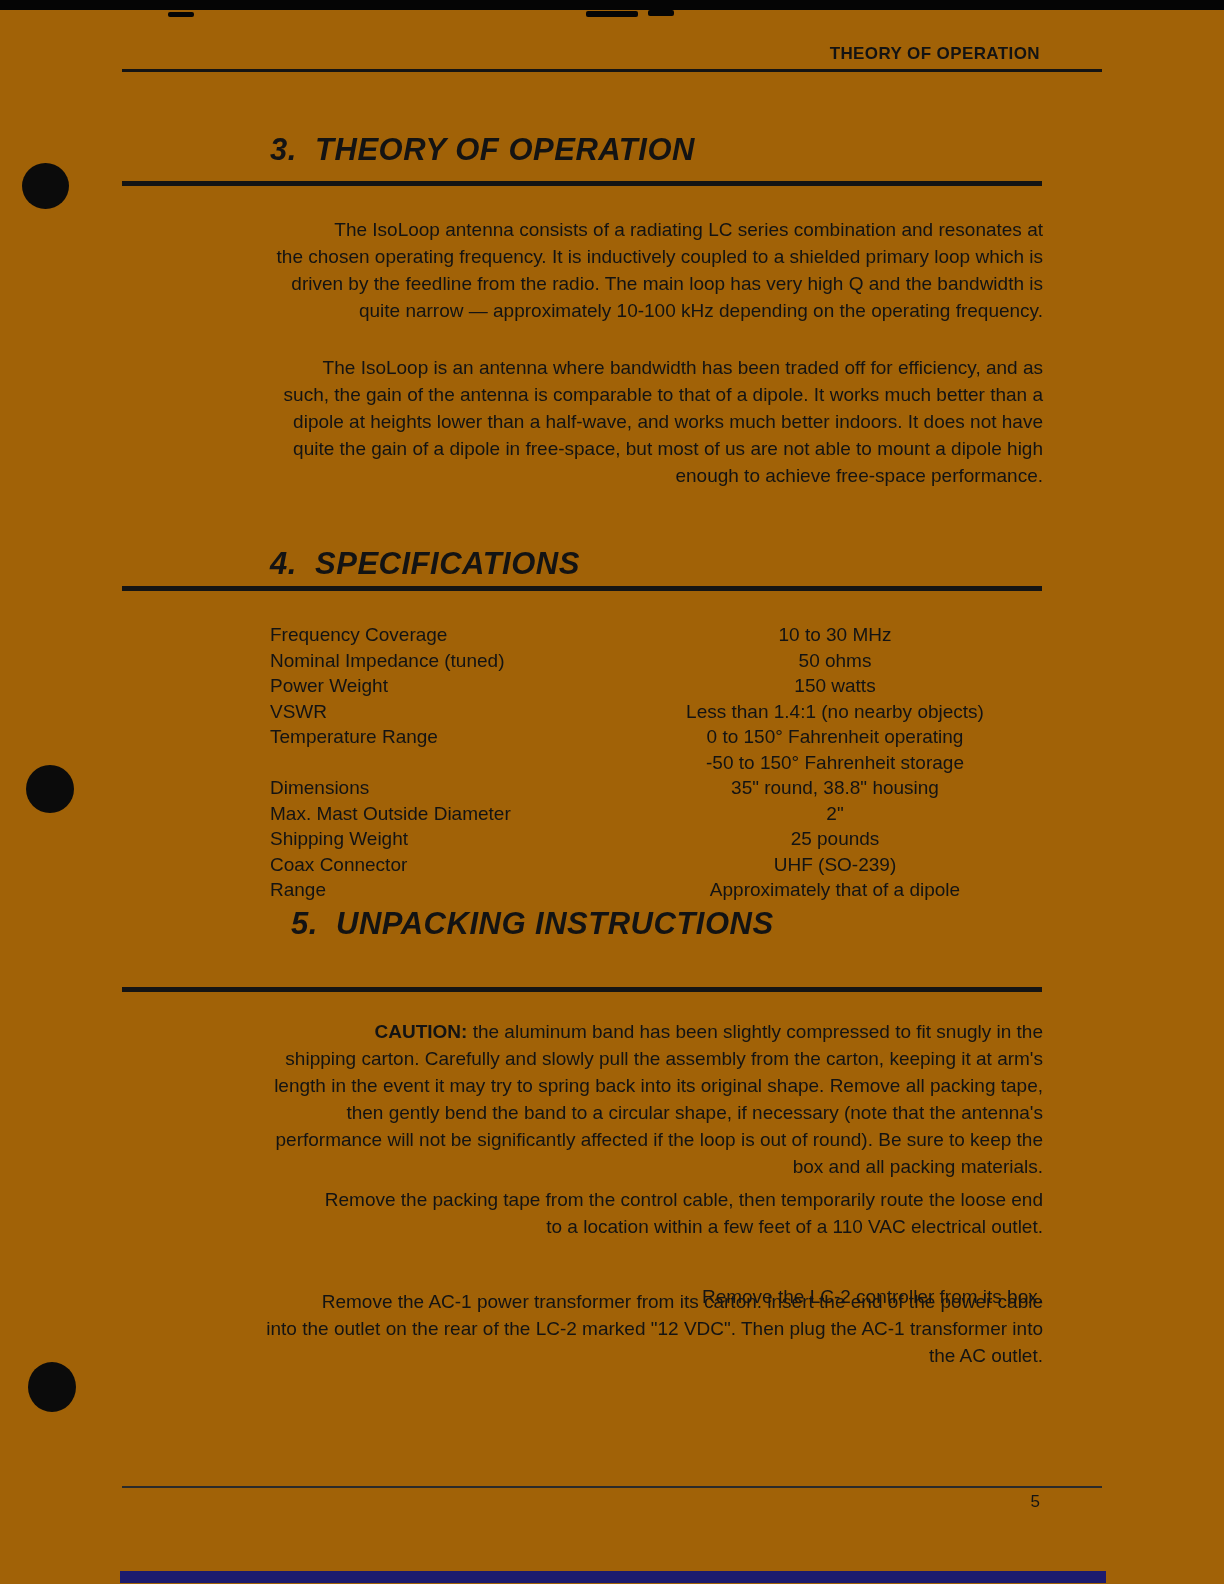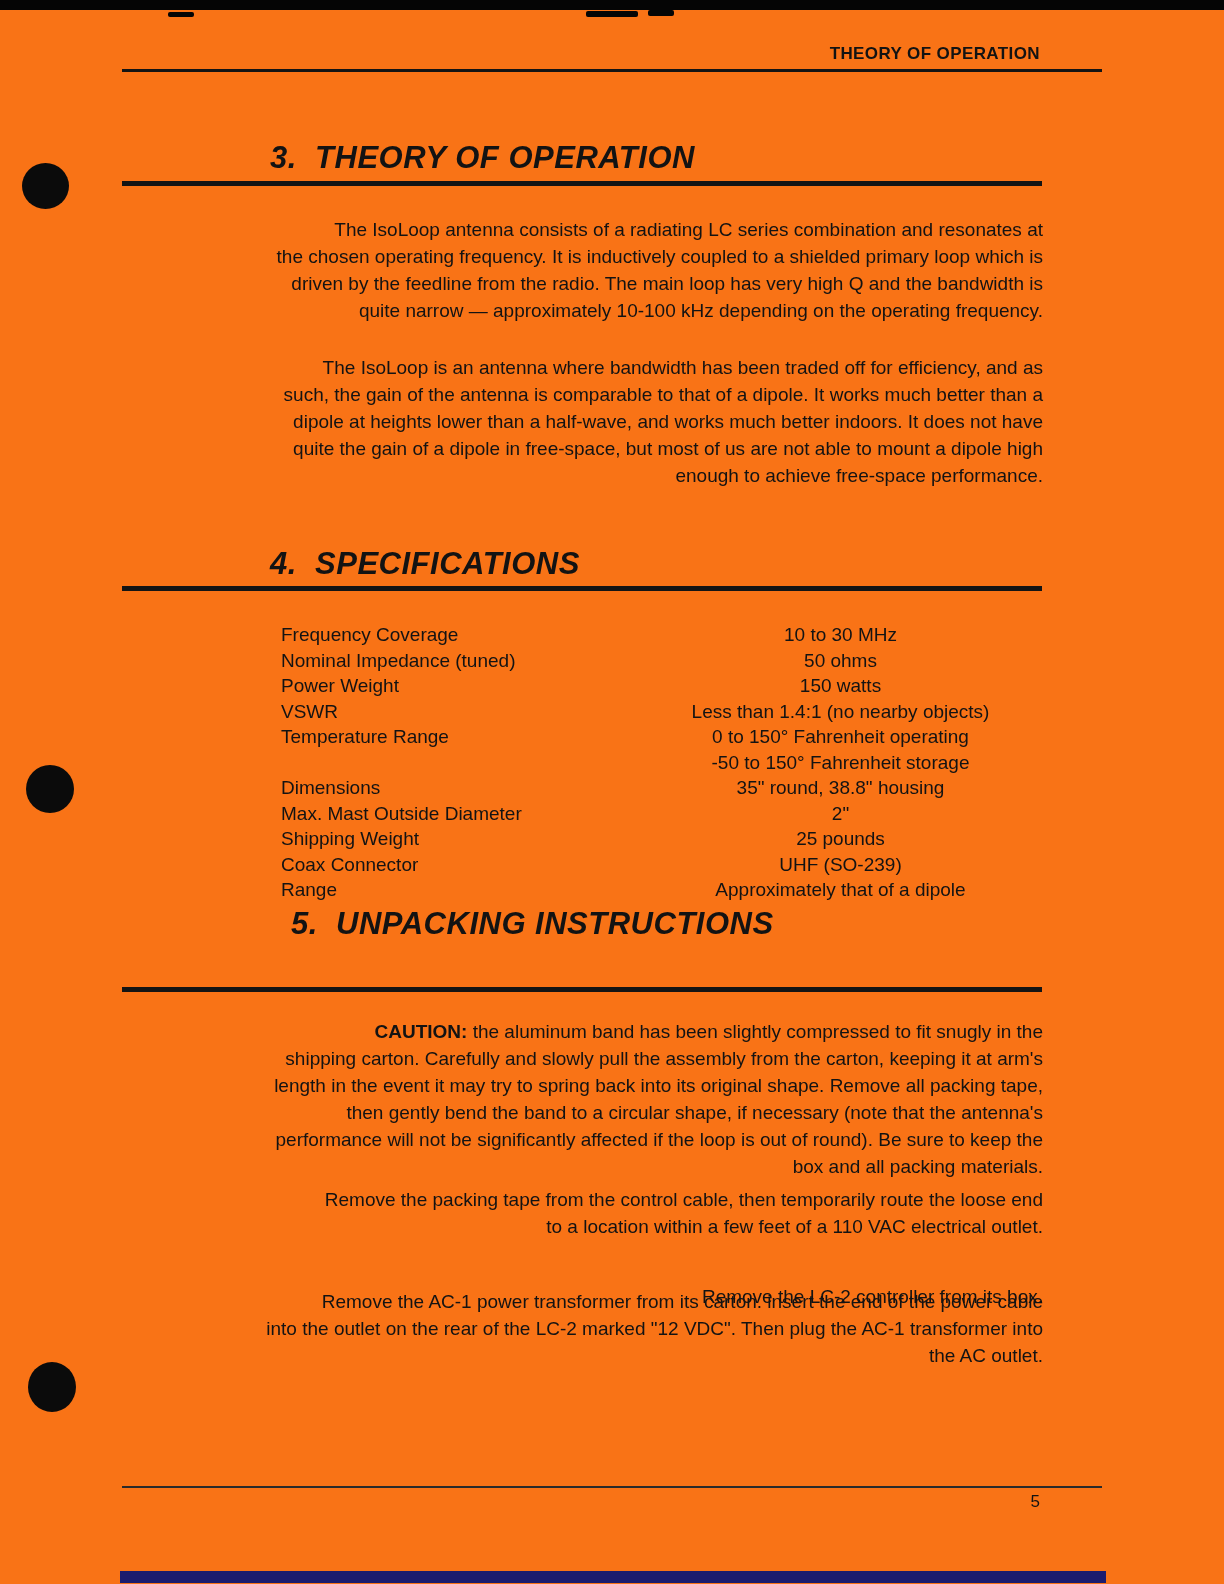--- a/index.html
+++ b/index.html
@@ -1,20 +1,20 @@
 <!DOCTYPE html>
 <html><head>
 <meta charset="utf-8">
 <style>
   html, body { margin: 0; padding: 0; background: #ffffff; }
   .page {
     position: relative;
     width: 1224px;
     height: 1584px;
-    background: #f97316;
+    background: #a16207;
     font-family: "Liberation Sans", sans-serif;
     color: #131313;
     overflow: hidden;
   }
 
   
   .scan-top-bar {
     position: absolute; top: 0; left: 0; width: 1224px; height: 10px;
     background: #050505;
   }
@@ -42,21 +42,21 @@
     position: absolute; top: 69px; left: 122px; width: 980px; height: 3px;
     background: #141414;
   }
 
   
   .section-heading {
     position: absolute; left: 270px;
     font-size: 31px; font-weight: bold; font-style: italic;
     letter-spacing: 0.5px; white-space: pre;
   }
-  .heading-3 { top: 140px; }
+  .heading-3 { top: 132px; }
   .heading-4 { top: 546px; }
   .heading-5 { top: 906px; margin-left: 21px; }
   .heading-rule { position: absolute; left: 122px; width: 920px; height: 5px; background: #141414; }
   .rule-3 { top: 181px; }
   .rule-4 { top: 586px; }
   .rule-5 { top: 987px; }
 
   
   .para {
     position: absolute; left: 265px; width: 778px;
@@ -67,21 +67,21 @@
   .p3-2 { top: 354px; }
   .p5-1 { top: 1018px; }
   .p5-2 { top: 1186px; }
   .p5-3 { top: 1283px; }
   .p5-4 { top: 1288px; }
   .bold { font-weight: bold; margin-top: 32px; }
   .italic { }
 
   
   .spec-table { position: absolute; left: 270px; top: 622px; width: 780px; }
-  .spec-row { display: flex; line-height: 25.5px; font-size: 19px; margin-left: 11px; }
+  .spec-row { display: flex; line-height: 25.5px; font-size: 19px; }
   .spec-label { width: 350px; flex: 0 0 350px; }
   .spec-value { flex: 1; text-align: center; }
 
   
   .footer-rule {
     position: absolute; top: 1486px; left: 122px; width: 980px; height: 2px;
     background: #2a2a2a;
   }
   .page-number {
     position: absolute; top: 1492px; right: 184px;

